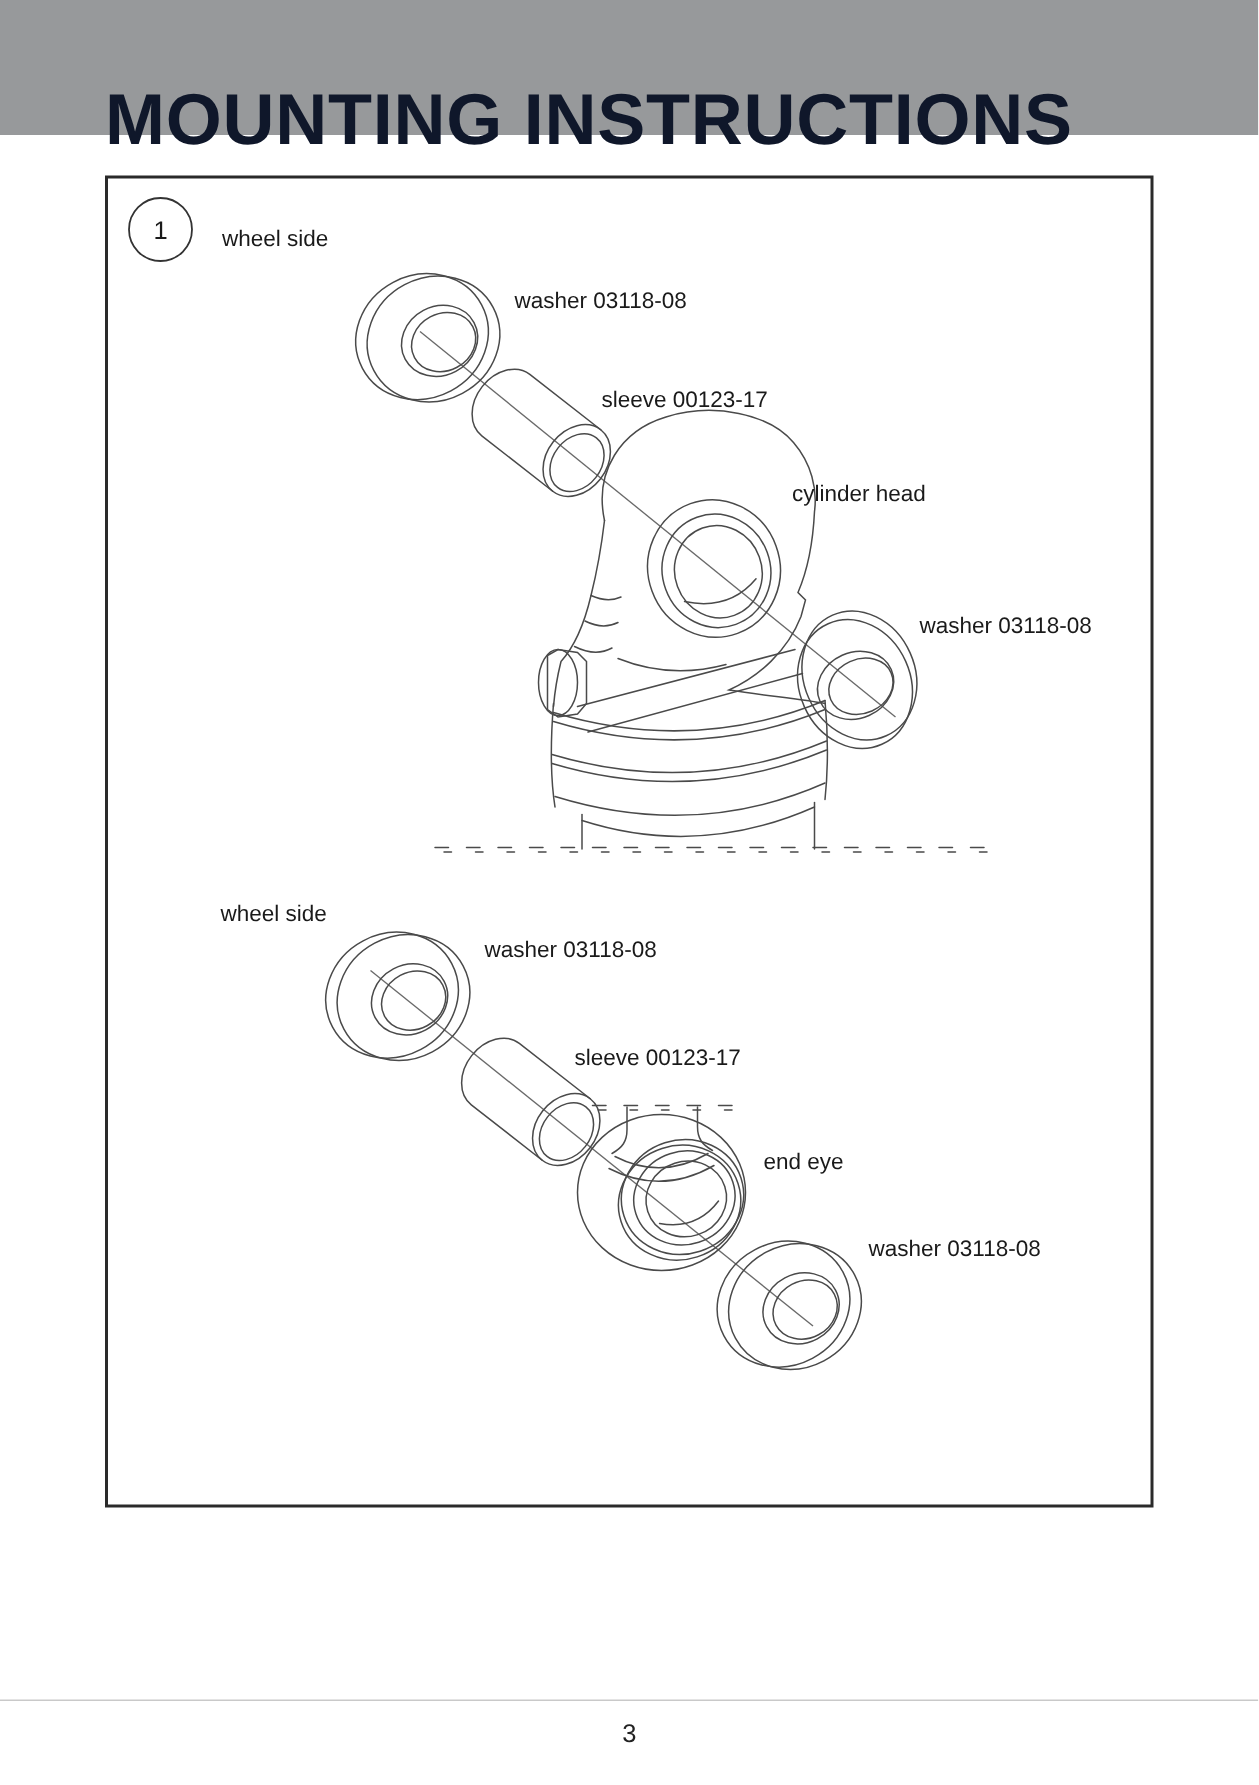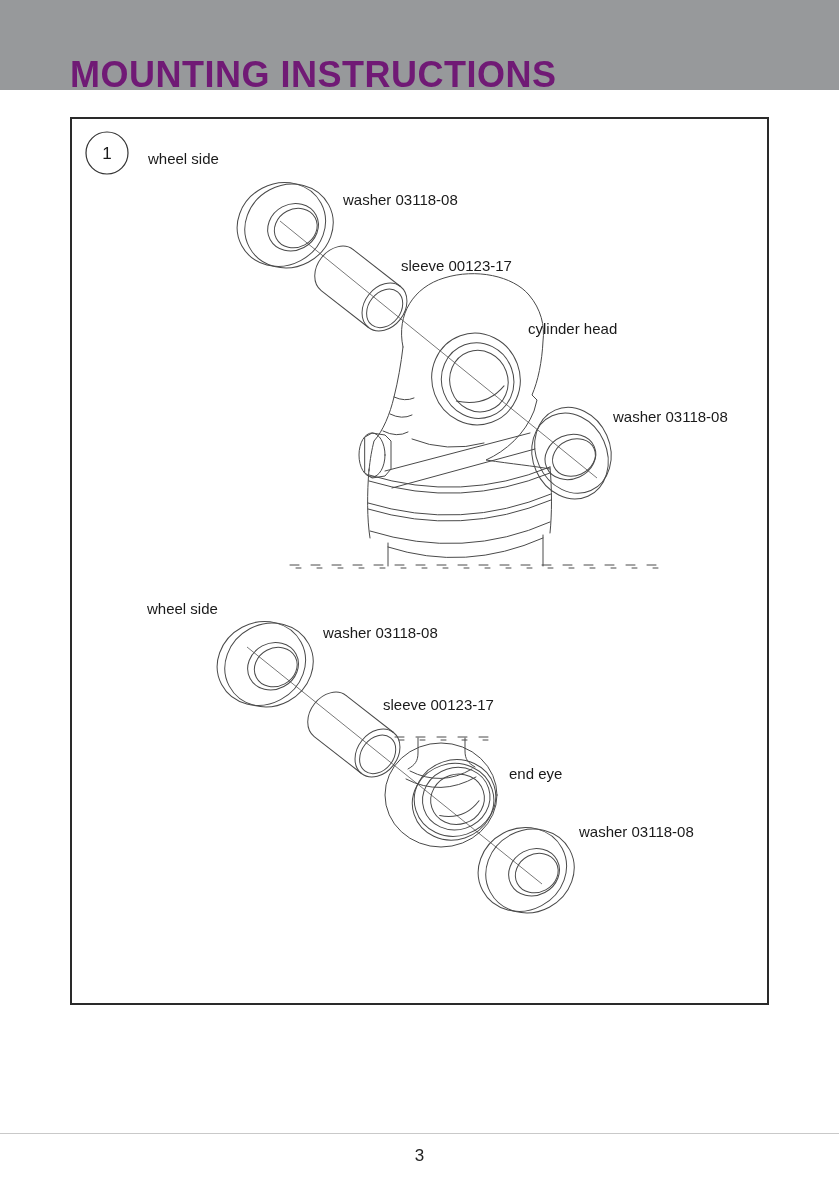--- a/index.html
+++ b/index.html
@@ -2,21 +2,21 @@
 <html><head>
 <meta charset="utf-8">
 <style>
   html,body { margin:0; padding:0; background:#ffffff; }
   body { width:839px; height:1190px; font-family:"Liberation Sans", sans-serif; }
   .page { position:relative; width:839px; height:1190px; background:#ffffff; overflow:hidden; }
 
   .header { position:absolute; top:0; left:0; width:839px; height:90px; background:#97999b; }
   .header .title {
     position:absolute; left:70px; top:57px; margin:0;
-    font-size:36px; font-weight:bold; color:#701a75; letter-spacing:0.5px;
+    font-size:48px; font-weight:bold; color:#0f172a; letter-spacing:0.5px;
     line-height:1; white-space:nowrap;
   }
 
   .panel {
     position:absolute; left:70px; top:117px; width:695px; height:884px;
     border:2px solid #2a2a2a; background:#ffffff;
   }
   .panel svg { display:block; width:695px; height:884px; }
 
   svg .art { fill:none; stroke:#4a4a4a; stroke-width:1; stroke-linecap:round; }

